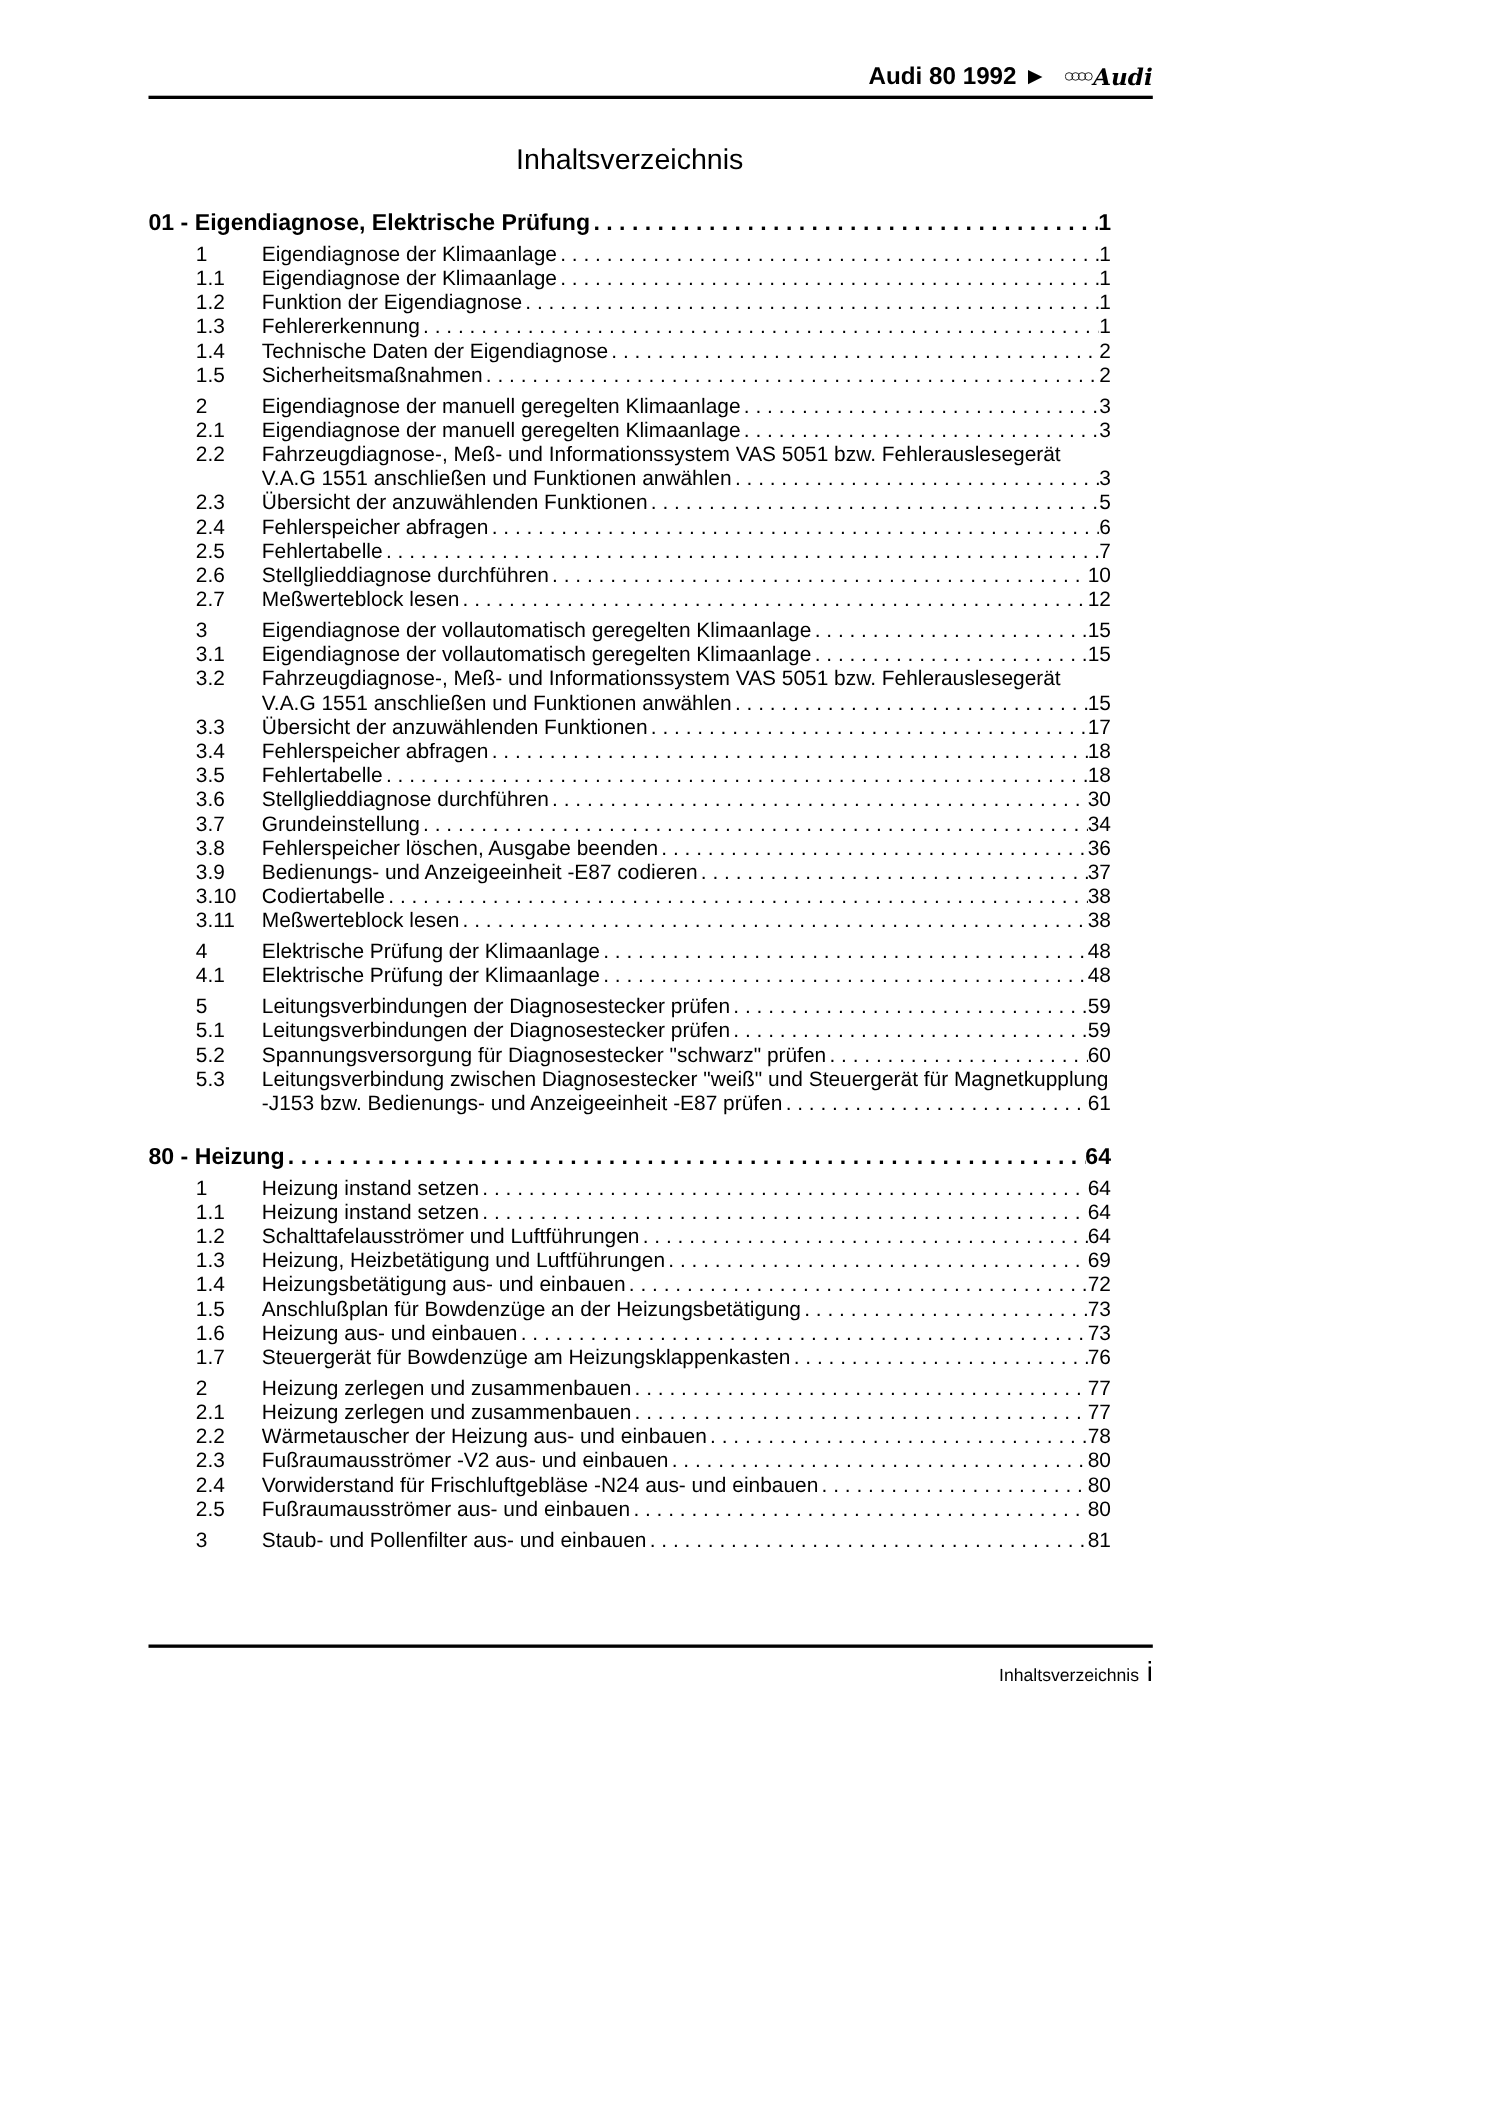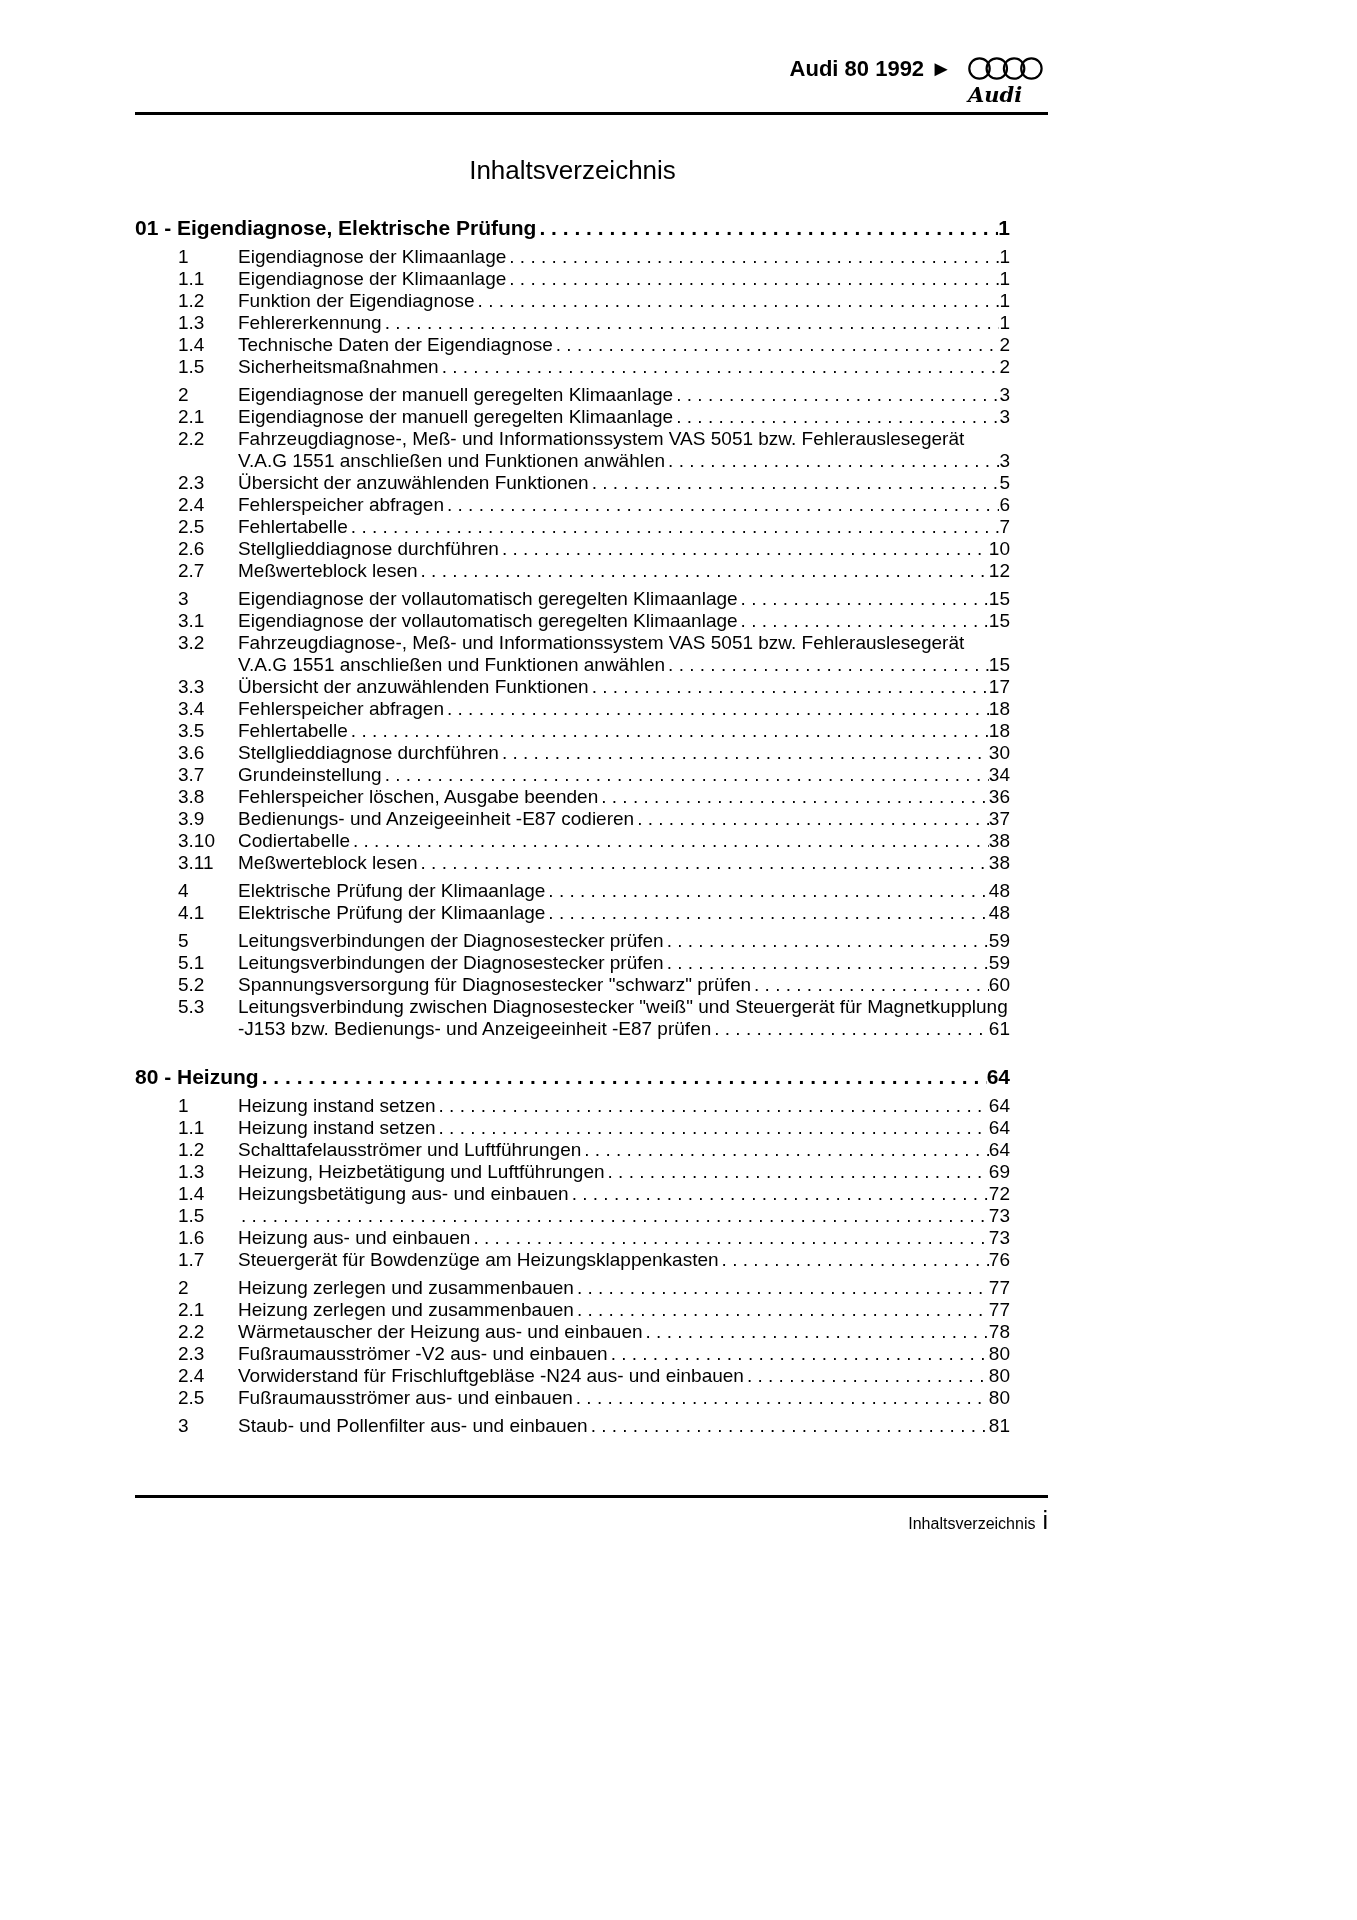--- a/index.html
+++ b/index.html
@@ -12,21 +12,21 @@
   }
   .page {
     position: relative;
     width: 1183px; height: 1920px;
     padding: 56px 135px 0 135px;
   }
 
   
   .header { display: flex; justify-content: flex-end; align-items: flex-start; gap: 16px; }
   .header-text { text-align: right; font-weight: bold; font-size: 22px; line-height: 26px; }
-  .logo-col { display: flex; flex-direction: column; align-items: flex-start; width: 80px; }
+  .logo-col { display: flex; flex-direction: row; align-items: center; width: 80px; }
   .rings-svg { width: 76px; height: 25px; display: block; }
   .wordmark {
     font-family: "DejaVu Serif", serif;
     font-style: italic; font-weight: bold;
     font-size: 21px; line-height: 26px; margin-top: 1px;
   }
   .rule { border: none; border-top: 3px solid #000; margin-top: 4px; }
 
   
   .doc-title {
@@ -472,20 +472,21 @@
             <span class="t">Heizungsbetätigung aus- und einbauen</span>
             <span class="dots">. . . . . . . . . . . . . . . . . . . . . . . . . . . . . . . . . . . . . . . . . . . . . . . . . . . . . . . . . . . . . . . . . . . . . . . . . . . . . . . . . . . . . . . . . . . . . . . . . . . . . . . . . . . . . . . . . . . . . . . . . . . . . . . . . . . . . . . . . . . . . . . . . . . . . . . . . . . . . . . . . . . . . . . . . . . . . . . . . . . . . . . . . . . . . . . . . . . . . . . . . . . . . . . . . . . . . . . . . . . . . . . . . . . . . . . . . . . . . . . . . . . . . . . . . . . . . . . . . . . . </span>
             <span class="pg">72</span>
           </span>
         </span>
       </div>
       <div class="row entry">
         <span class="num">1.5</span>
         <span class="body">
           <span class="lastline">
+            <span class="t">Anschlußplan für Bowdenzüge an der Heizungsbetätigung</span>
             <span class="dots">. . . . . . . . . . . . . . . . . . . . . . . . . . . . . . . . . . . . . . . . . . . . . . . . . . . . . . . . . . . . . . . . . . . . . . . . . . . . . . . . . . . . . . . . . . . . . . . . . . . . . . . . . . . . . . . . . . . . . . . . . . . . . . . . . . . . . . . . . . . . . . . . . . . . . . . . . . . . . . . . . . . . . . . . . . . . . . . . . . . . . . . . . . . . . . . . . . . . . . . . . . . . . . . . . . . . . . . . . . . . . . . . . . . . . . . . . . . . . . . . . . . . . . . . . . . . . . . . . . . . </span>
             <span class="pg">73</span>
           </span>
         </span>
       </div>
       <div class="row entry">
         <span class="num">1.6</span>
         <span class="body">
           <span class="lastline">
             <span class="t">Heizung aus- und einbauen</span>

